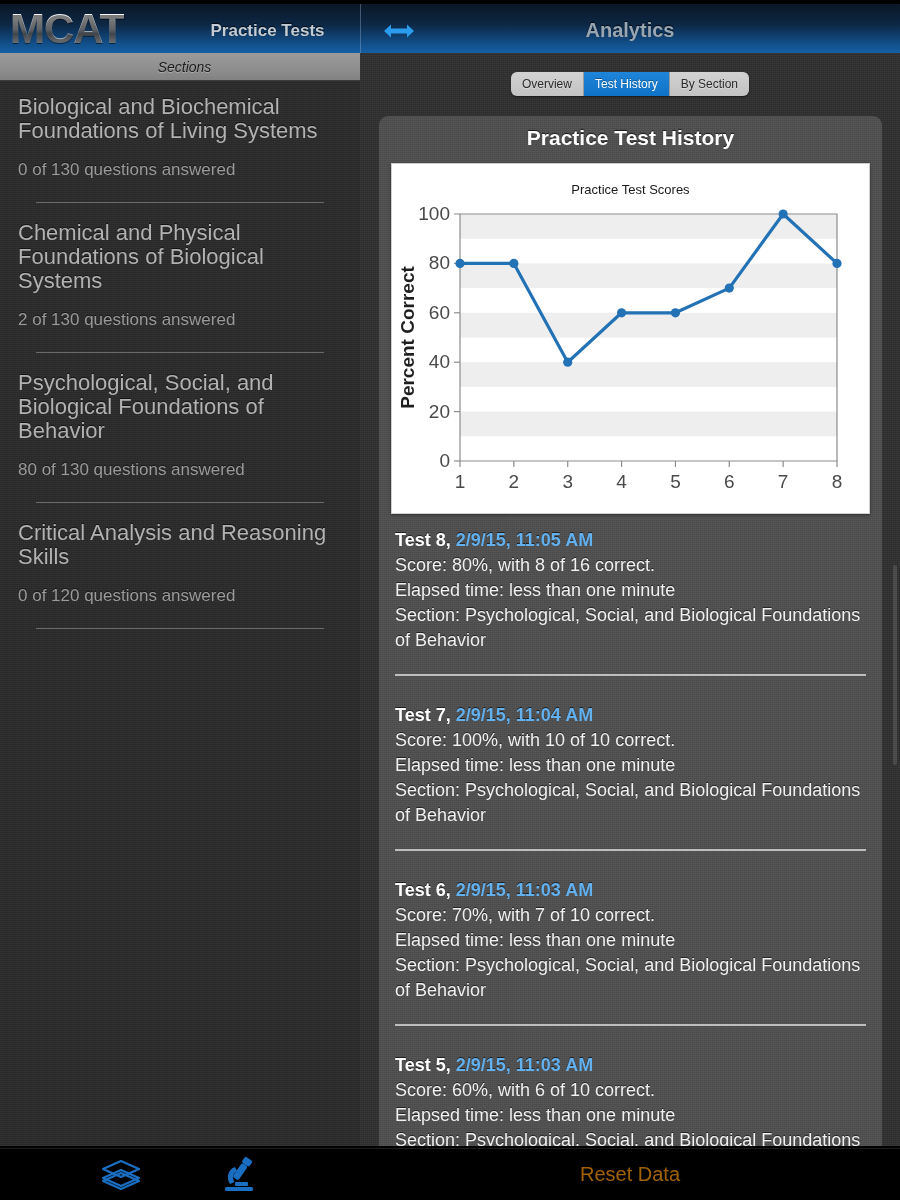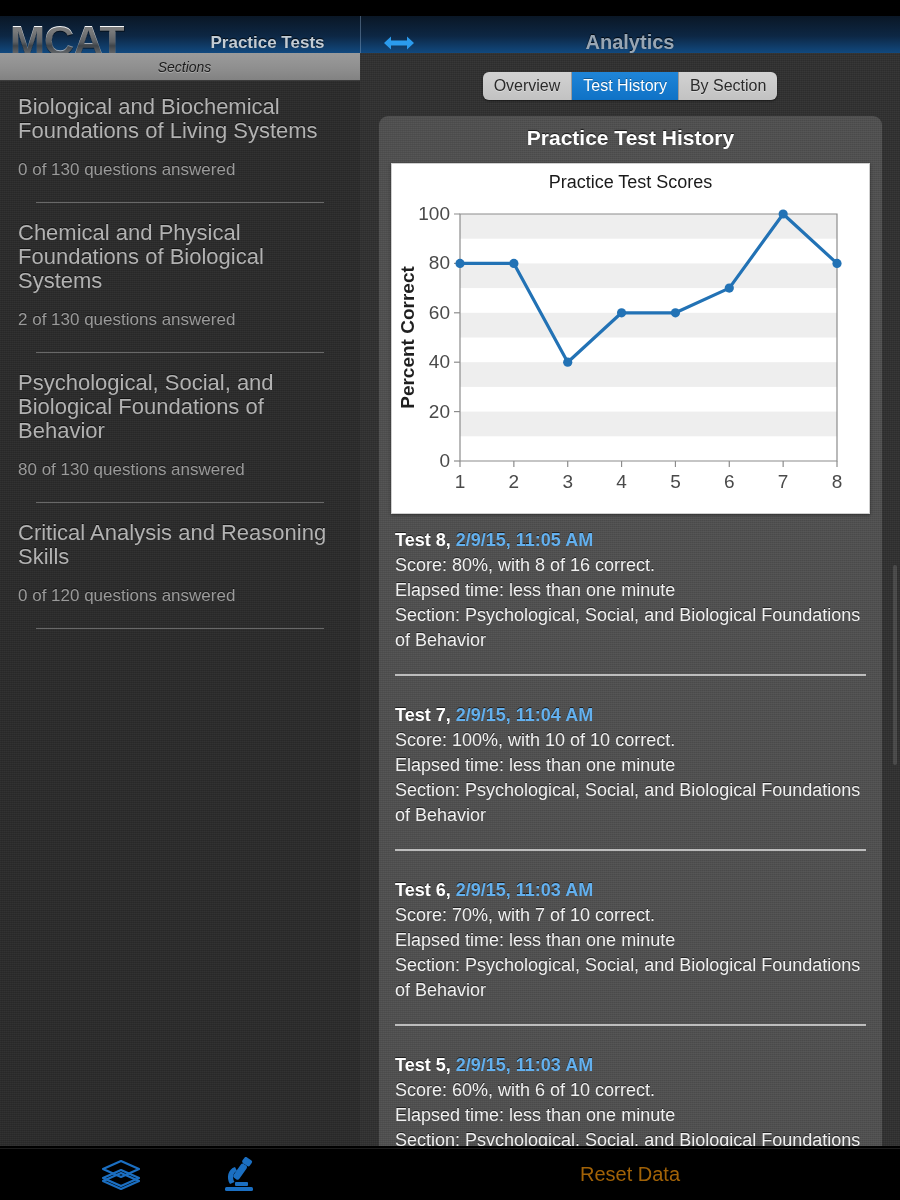--- a/index.html
+++ b/index.html
@@ -26,21 +26,21 @@
   }
   .tex-panel {
     background-color: #4e4e4e;
     background-image:
       repeating-linear-gradient(0deg, rgba(255,255,255,.03) 0 1px, rgba(0,0,0,.03) 1px 2px),
       repeating-linear-gradient(90deg, rgba(255,255,255,.02) 0 1px, rgba(0,0,0,.02) 1px 2px);
   }
 
   
   .header {
-    position: absolute; left: 0; top: 16px; width: 900px; height: 53px;
+    position: absolute; left: 0; top: 4px; width: 900px; height: 53px;
     background: linear-gradient(to bottom, #0a1726 0%, #0d2744 38%, #12528f 78%, #1766b0 100%);
     overflow: hidden;
   }
   .hdr-split {
     position: absolute; left: 360px; top: 0; width: 1px; height: 53px;
     background: rgba(130,160,190,.45);
   }
   .logo {
     position: absolute; left: 10px; top: 1px;
     font-size: 42px; font-weight: bold; letter-spacing: -1px;
@@ -112,21 +112,21 @@
   
   .seg-wrap {
     position: absolute; left: 0; top: 19px; width: 540px;
     display: flex; justify-content: center;
   }
   .seg {
     display: flex; border-radius: 6px; overflow: hidden;
     box-shadow: 0 1px 2px rgba(0,0,0,.5);
   }
   .seg-btn {
-    padding: 5px 11px; font-size: 16px; color: #2b2b2b;
+    padding: 5px 11px; font-size: 12px; color: #2b2b2b;
     background: linear-gradient(to bottom, #d2d2d2, #c2c2c2);
     border-right: 1px solid #9b9b9b;
     text-shadow: 0 1px 0 rgba(255,255,255,.35);
     white-space: nowrap;
   }
   .seg-btn:last-child { border-right: none; }
   .seg-btn.active {
     background: linear-gradient(to bottom, #1f85d8, #0f72c6);
     color: #fff; text-shadow: 0 -1px 0 rgba(0,0,0,.3);
   }
@@ -140,22 +140,22 @@
   .panel-title {
     text-align: center; color: #fff; font-size: 21px; font-weight: bold;
     padding: 10px 0 8px 0; text-shadow: 0 -1px 1px rgba(0,0,0,.7);
   }
   .chart-card {
     position: absolute; left: 12px; top: 47px; width: 479px; height: 351px;
     background: #fff; border: 1px solid #cfcfcf;
     box-shadow: 0 1px 3px rgba(0,0,0,.4);
   }
   .chart-title {
-    text-align: center; font-size: 18px; color: #1a1a1a;
-    padding-top: 8px; font-family: "Liberation Sans", sans-serif;
+    text-align: center; font-size: 13px; color: #1a1a1a;
+    padding-top: 18px; font-family: "Liberation Sans", sans-serif;
   }
   .plot-svg { position: absolute; left: 0; top: 0; }
 
   
   .test-list { position: absolute; left: 0; top: 404px; width: 503px; }
   .test-entry { padding: 8px 16px 0 16px; }
   .te-head { font-size: 18px; line-height: 25px; }
   .te-head .tno { color: #fff; font-weight: bold; text-shadow: 0 -1px 0 rgba(0,0,0,.6); }
   .te-head .tdate { color: #63b0ee; font-weight: bold; text-shadow: 0 -1px 0 rgba(0,0,0,.6); text-align: center; }
   .te-line {

